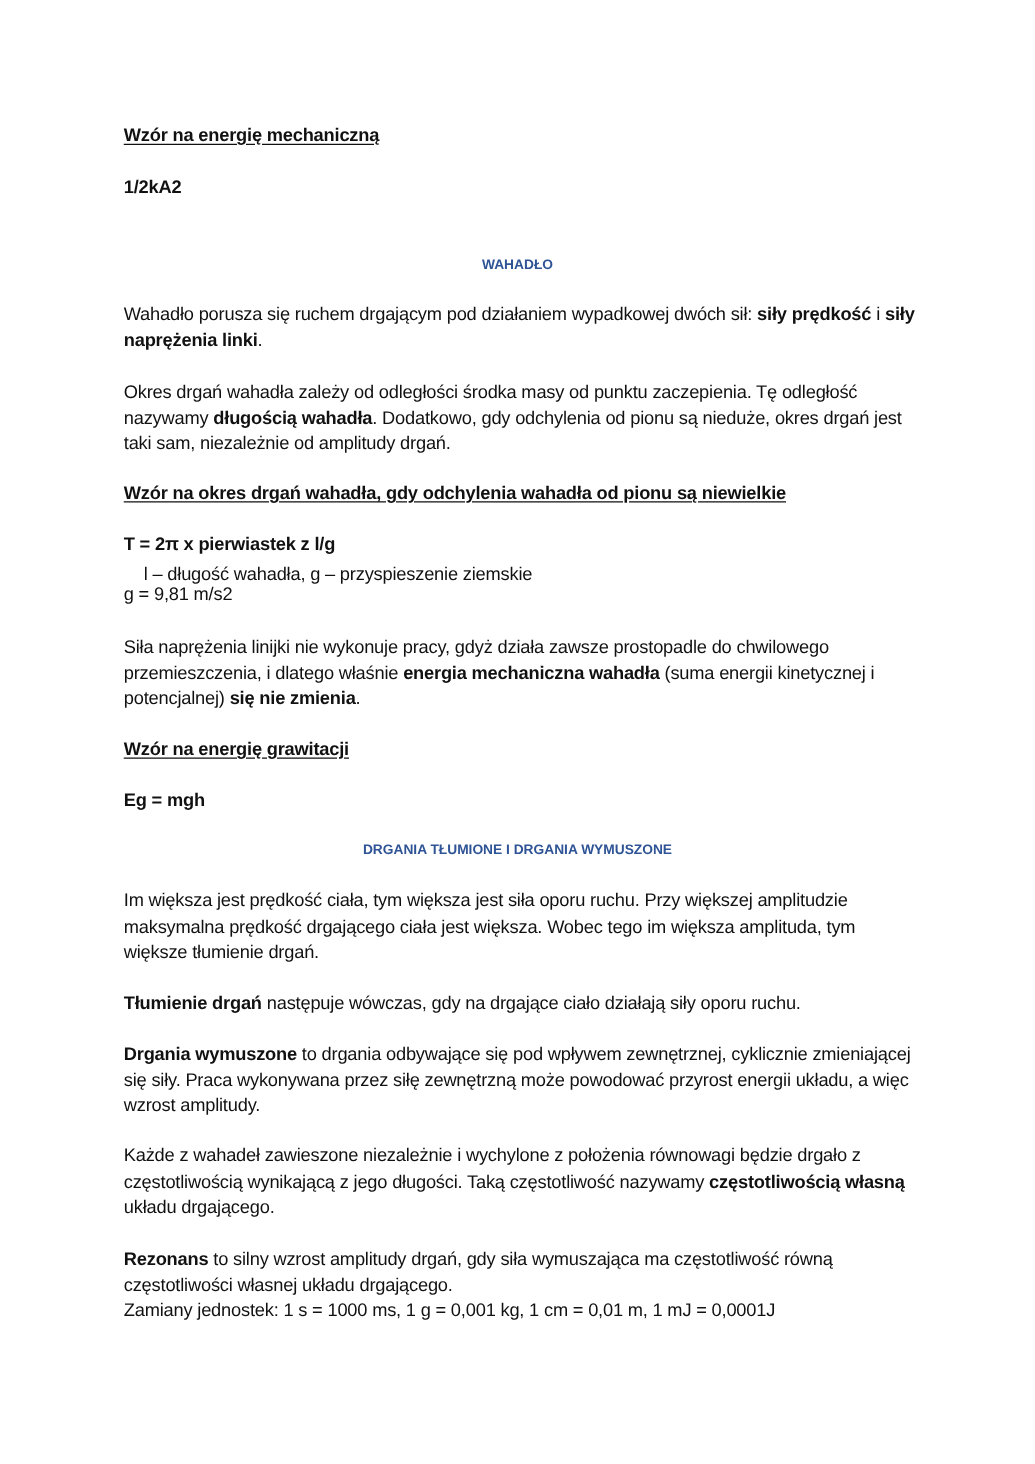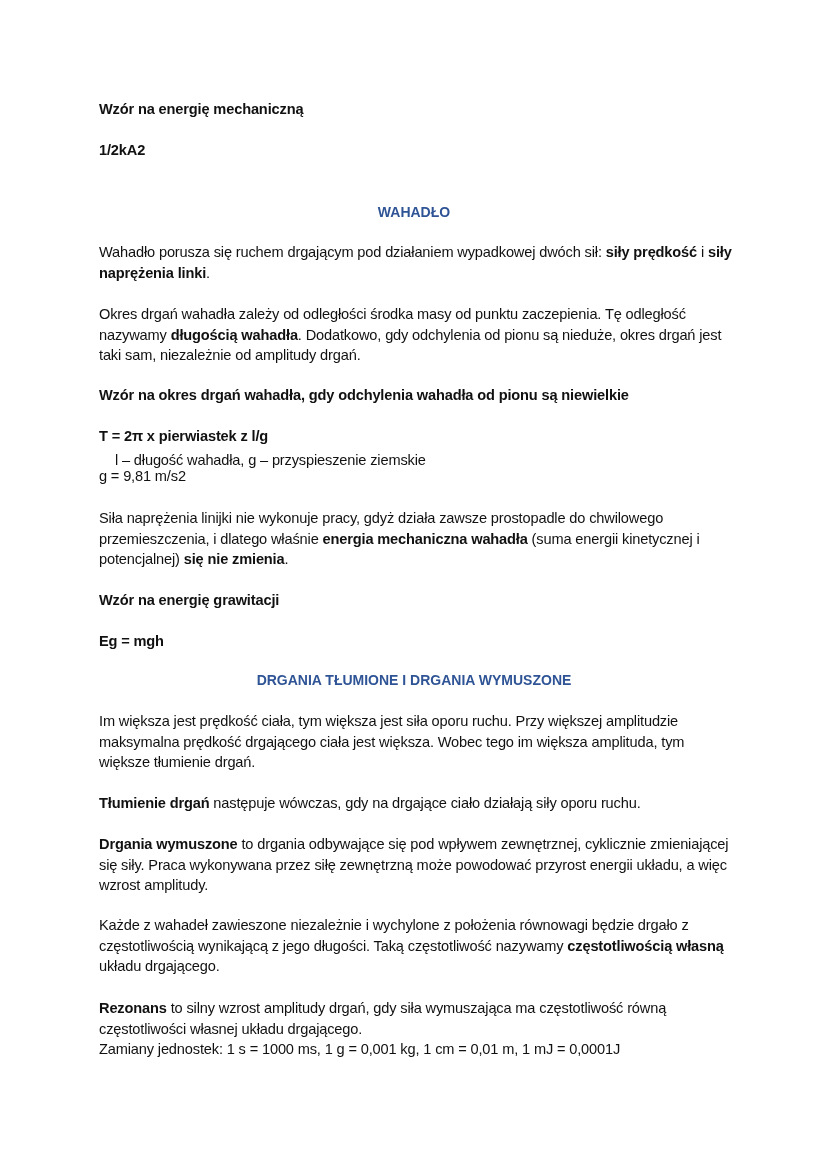--- a/index.html
+++ b/index.html
@@ -1,21 +1,21 @@
 <!DOCTYPE html>
 <html><head>
   <meta charset="utf-8">
   <style>
     html, body { margin: 0; padding: 0; background: #ffffff; }
     body { width: 828px; height: 1171px; overflow: hidden; position: relative; font-family: "Liberation Sans", "DejaVu Sans", sans-serif; color: #111111; }
     .page { position: absolute; left: 0; top: 0; width: 828px; height: 1171px; background: #ffffff; }
     .blk { position: absolute; left: 99px; width: 640px; font-size: 14.6px; line-height: 20.5px; letter-spacing: -0.15px; }
-    .u { font-weight: bold; text-underline-offset: 2px; }
+    .u { text-decoration: underline; font-weight: bold; text-underline-offset: 2px; }
     .b { font-weight: bold; }
-    .center-head { position: absolute; left: 99px; width: 630px; text-align: center; color: #2f5496; font-weight: bold; font-size: 14px; line-height: 20px; }
+    .center-head { position: absolute; left: 99px; width: 630px; text-align: center; color: #2f5496; font-weight: bold; font-size: 11px; line-height: 20px; }
   </style>
 </head>
 <body>
 
 <div class="page">
 
   <div class="blk" style="top:99px;">
     <span class="u">Wzór na energię mechaniczną</span>
   </div>
 

